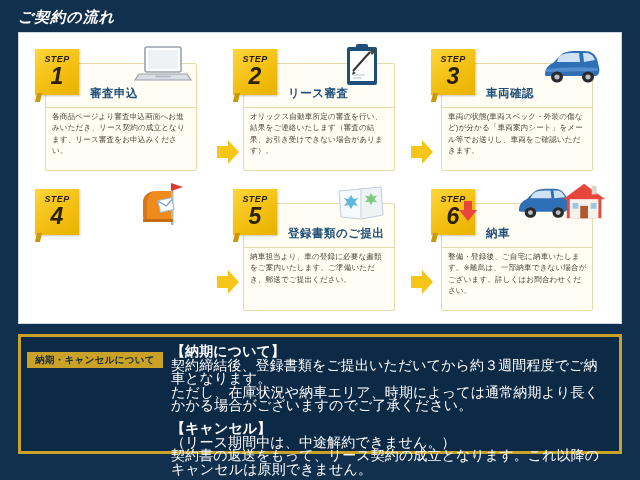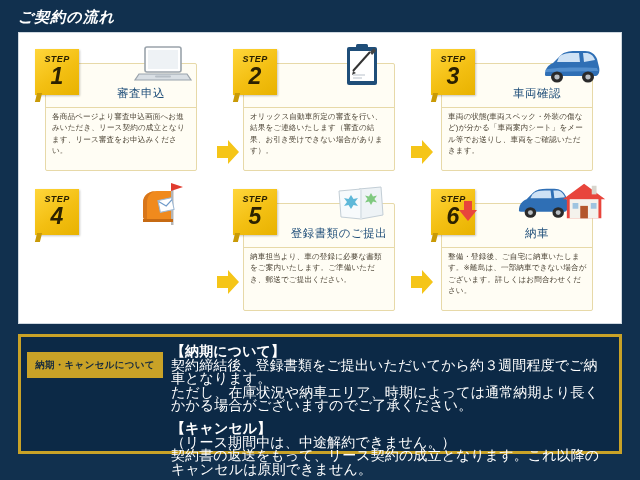--- a/index.html
+++ b/index.html
@@ -65,23 +65,23 @@
     position: absolute;
     left: 0; top: 0;
     right: 0;
     height: 44px;
     border-bottom: 1px solid #e7d9a8;
   }
 
   .step-title {
     position: absolute;
     left: 44px; right: 4px; top: 22px;
-    text-align: center;
+    text-align: left;
     font-size: 11.5px;
-    font-weight: normal;
+    font-weight: bold;
     color: #1f4e79;
     letter-spacing: 0.5px;
     white-space: nowrap;
   }
 
   .step-body {
     position: absolute;
     left: 6px; right: 5px; top: 47px;
     font-size: 7.6px;
     line-height: 11.4px;
@@ -152,21 +152,21 @@
   .notice-panel {
     position: absolute;
     left: 18px; top: 334px;
     width: 604px; height: 120px;
     background: #0c2946;
     border: 3px solid #c9a227;
   }
   .notice-label {
     position: absolute;
     left: 6px; top: 15px;
-    width: 136px; height: 26px;
+    width: 136px; height: 16px;
     background: #c9a227;
     border: 1px solid #e3c濃;
     display: flex;
     align-items: center;
     justify-content: center;
     font-size: 9.5px;
     font-weight: bold;
     color: #12283f;
     letter-spacing: 0.3px;
   }
@@ -211,20 +211,21 @@
         </svg>
         <div class="step-badge">
           <div class="badge-word">STEP</div>
           <div class="badge-num">1</div>
         </div>
       </div>
 
       <div class="step-cell">
         <div class="step-card">
           <div class="step-head"></div>
+          <div class="step-title">リース審査</div>
           <div class="step-body">オリックス自動車所定の審査を行い、結果をご連絡いたします（審査の結果、お引き受けできない場合があります）。</div>
         </div>
         <svg class="step-icon" viewBox="0 0 64 48">
           <rect x="18" y="6" width="30" height="38" rx="2" fill="#1f4e79"></rect>
           <rect x="21" y="10" width="24" height="30" fill="#ffffff"></rect>
           <rect x="27" y="3" width="12" height="6" rx="1.5" fill="#1f4e79"></rect>
           <path d="M24 30 L41 11" stroke="#333" stroke-width="2"></path>
           <path d="M41 11 L45 7 L47 10 L43 14 Z" fill="#444"></path>
           <path d="M24 30 L23 34 L27 32 Z" fill="#444"></path>
           <line x1="24" y1="34" x2="36" y2="34" stroke="#c4ccd3" stroke-width="1.2"></line>

